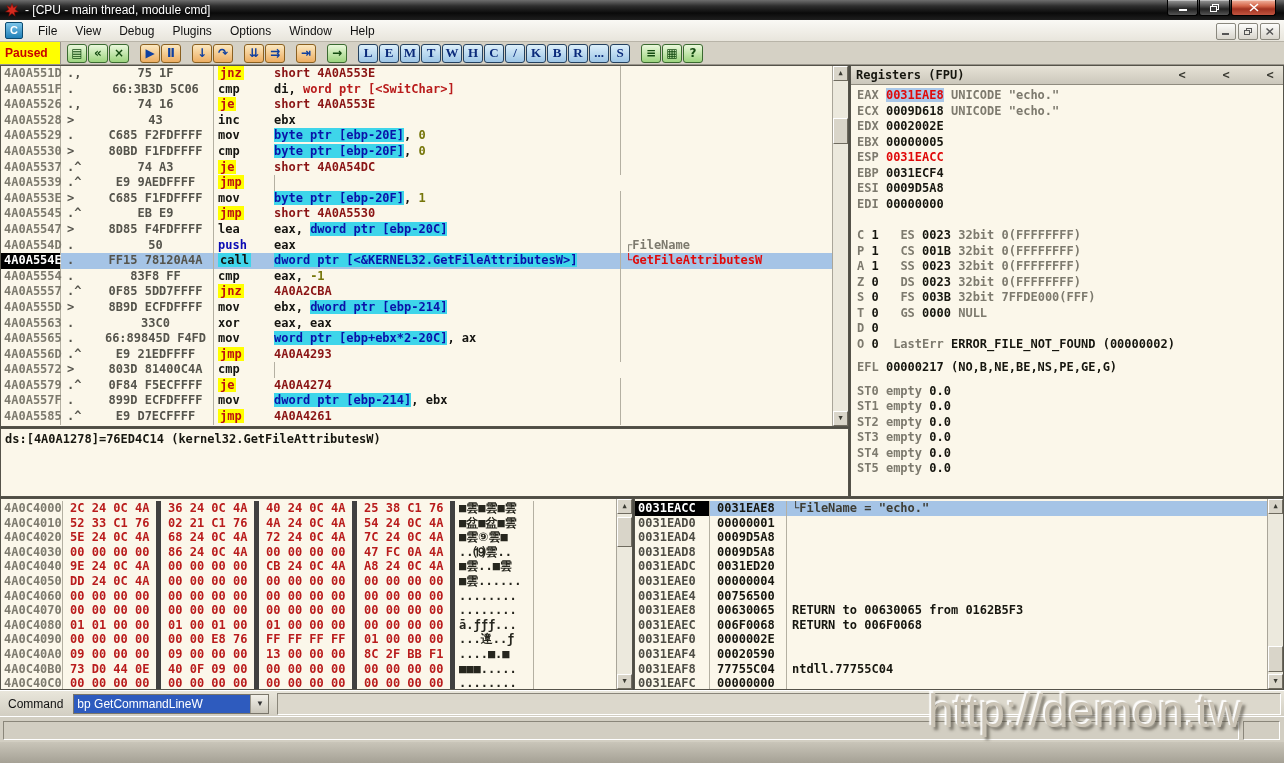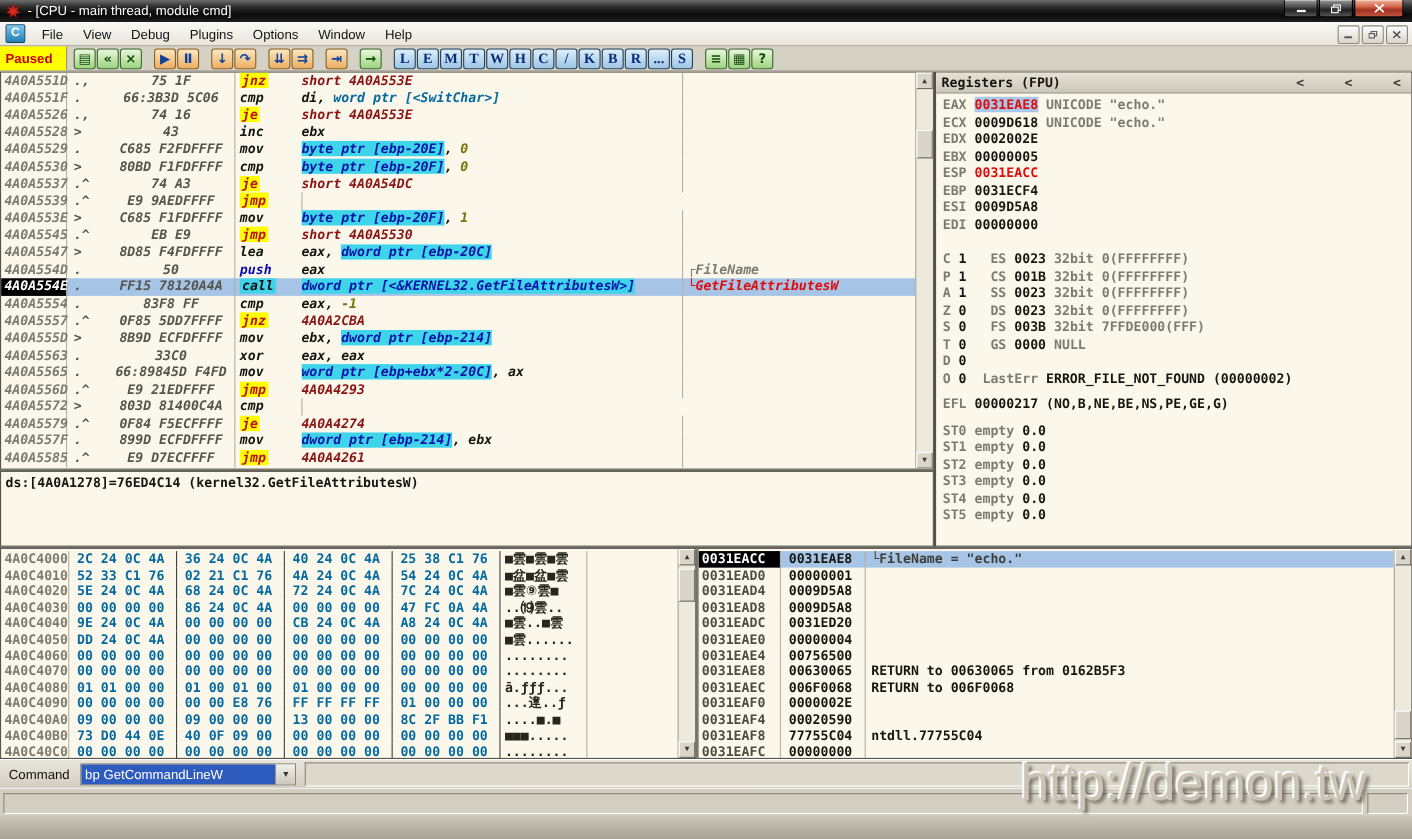--- a/index.html
+++ b/index.html
@@ -44,21 +44,21 @@
     font:bold 12px "DejaVu Sans",sans-serif;cursor:default;}
   .tb.green{background:linear-gradient(#EAF8DC,#9CD47E);color:#134a10;border:1px solid #3a6a30;}
   .tb.orange{background:linear-gradient(#FBE8C0,#EDAE62);color:#1040a0;border:1px solid #8a6020;}
   .tb.blue{background:linear-gradient(#DCEFFA,#9EC6E6);color:#0A2A7A;border:1px solid #24415f;
     font-family:"Liberation Serif",serif;font-size:13px;}
 
   
   .work{position:absolute;left:0;top:65px;width:1284px;height:625px;background:#4E4D45;}
   .pane{position:absolute;background:#FBF7EA;box-sizing:border-box;border:1px solid #55534A;
     overflow:hidden;font-family:"DejaVu Sans Mono",monospace;font-weight:bold;font-size:12px;color:#16160F;}
-  #disasm{left:0;top:0;width:849px;height:362px;font-style:italic;}
+  #disasm{left:0;top:0;width:849px;height:362px;}
   #infopane{left:0;top:363px;width:849px;height:69px;}
   #registers{left:850px;top:0;width:434px;height:432px;}
   #dumppane{left:0;top:433px;width:633px;height:192px;}
   #stackpane{left:634px;top:433px;width:650px;height:192px;}
 
   
   #disasm-rows{position:absolute;left:0;top:0;right:16px;bottom:0;}
   .drow{display:flex;height:15.6px;line-height:15.6px;white-space:pre;}
   .drow.sel{background:#A5C4E6;}
   .c-addr{width:60px;padding-left:3px;color:#7D7A6E;border-right:1px solid #B4B0A2;
@@ -69,42 +69,42 @@
     flex-shrink:0;overflow:hidden;text-align:center;}
   .c-mn{width:60px;padding-left:4px;box-sizing:border-box;flex-shrink:0;}
   .c-ops{width:346px;flex-shrink:0;overflow:hidden;}
   .c-cmt{flex:1;border-left:1px solid #B4B0A2;padding-left:4px;overflow:hidden;}
   .mn-n{color:#141410;}
   .mn-j{background:#FFFF00;color:#BE1010;padding:0 2px;}
   .mn-c{background:#3ED5EA;color:#101010;padding:0 2px;}
   .mn-p{color:#0A0AB4;}
   
   .c-t{color:#141410;} .c-m{color:#8A1414;} .c-i{color:#76760A;}
-  .c-s{color:#0369a1;} .c-x{background:#3ED5EA;color:#0A12A8;}
+  .c-s{color:#b91c1c;} .c-x{background:#3ED5EA;color:#0A12A8;}
   .c-g{color:#7D7A6E;} .c-k{color:#16160F;} .c-r{color:#E00A0A;}
   .c-rs{color:#E00A0A;background:#A9C7E8;}
 
   
   .info-text{padding:3px 0 0 4px;white-space:pre;}
 
   
   .reg-hdr{height:19px;background:linear-gradient(#E6E2D6,#CBC7BB);border-bottom:1px solid #8F8B7F;
     display:flex;align-items:center;padding-left:5px;box-sizing:border-box;}
   #reg-chevs{margin-left:auto;display:flex;margin-right:6px;}
   .chev{width:14px;text-align:center;color:#3a3a32;margin-left:30px;}
   #reg-lines{padding:3px 0 0 6px;}
   .reg-line{height:15.5px;line-height:15.5px;white-space:pre;}
   .reg-blank{height:8px;}
 
   
   #dump-rows{position:absolute;left:0;top:2px;right:16px;bottom:0;}
   .mrow{display:flex;height:14.6px;line-height:14.6px;white-space:pre;}
   .m-addr{width:62px;padding-left:3px;color:#7D7A6E;border-right:1px solid #B4B0A2;
     box-sizing:border-box;flex-shrink:0;}
-  .m-bytes{width:98px;padding-left:7px;color:#0369a1;border-right:1px solid #404040;
+  .m-bytes{width:98px;padding-left:7px;color:#b91c1c;border-right:5px solid #404040;
     box-sizing:border-box;flex-shrink:0;overflow:hidden;}
   .m-ascii{width:79px;padding-left:4px;color:#26261E;border-right:1px solid #B4B0A2;
     box-sizing:border-box;flex-shrink:0;overflow:hidden;
     font-family:"DejaVu Sans Mono","DejaVu Sans",monospace;}
 
   
   #stack-rows{position:absolute;left:0;top:2px;right:16px;bottom:0;}
   .srow{display:flex;height:14.6px;line-height:14.6px;white-space:pre;}
   .srow.sel{background:#A5C4E6;}
   .s-addr{width:75px;padding-left:3px;color:#4E4D45;border-right:1px solid #B4B0A2;

